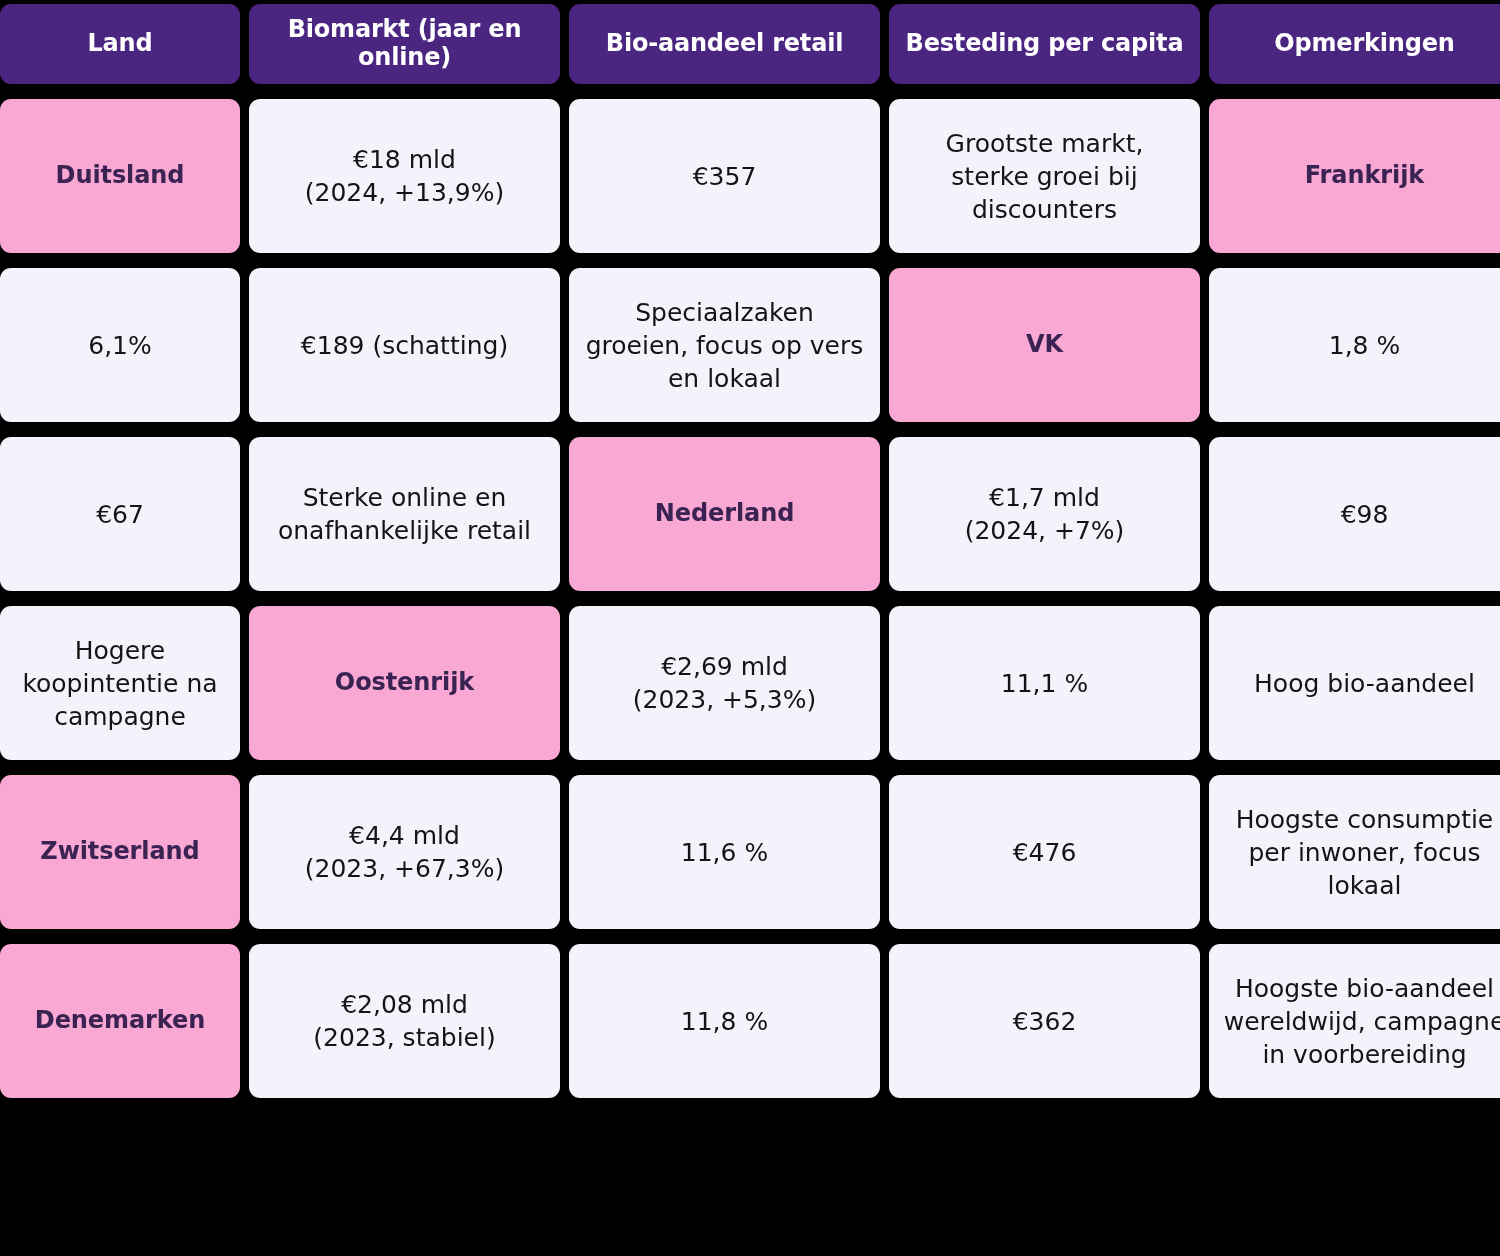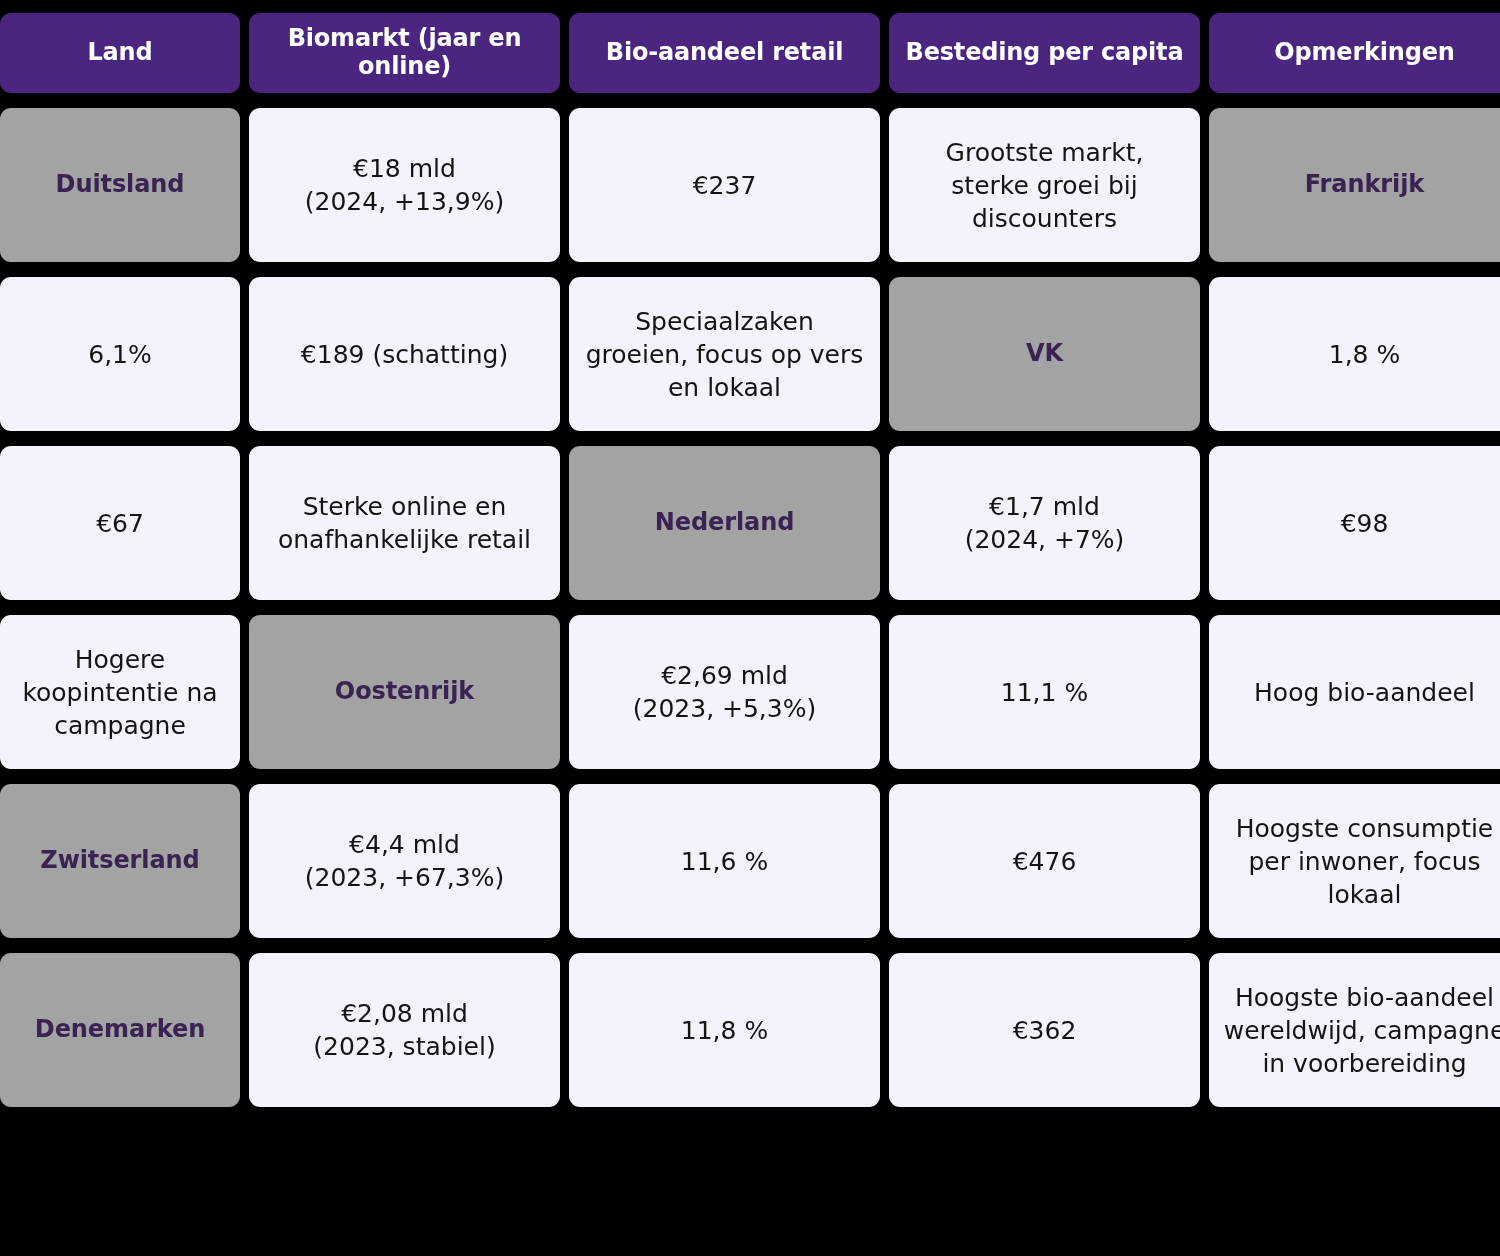--- a/index.html
+++ b/index.html
@@ -12,21 +12,21 @@
     height: 1256px;
     overflow: hidden;
     font-family: "DejaVu Sans", sans-serif;
   }
 
   #table-root {
     position: relative;
     width: 1500px;
     height: 1256px;
     box-sizing: border-box;
-    padding: 13px 7px;
+    padding: 4px 7px;
   }
 
   .grid {
     display: grid;
     grid-template-columns: 240px 311px 311px 311px 311px;
     column-gap: 9px;
     row-gap: 15px;
     width: 1493px;
     margin-left: -7px;
   }
@@ -64,21 +64,21 @@
     box-sizing: border-box;
   }
   .cell .ctext {
     color: #141414;
     font-size: 25px;
     line-height: 1.32;
     font-weight: 400;
   }
 
   .cell.country {
-    background: #a3a3a3;
+    background: #f9a8d4;
   }
   .cell.country .ctext {
     color: #3A2352;
     font-size: 24px;
     font-weight: bold;
     letter-spacing: -0.1px;
   }
 
   
 </style>
@@ -104,21 +104,21 @@
       <span class="htext">Opmerkingen</span>
     </div>
 
     <div class="cell country">
       <span class="ctext">Duitsland</span>
     </div>
     <div class="cell">
       <span class="ctext"><span>€18 mld</span><br><span>(2024, +13,9%)</span></span>
     </div>
     <div class="cell">
-      <span class="ctext">€237</span>
+      <span class="ctext">€357</span>
     </div>
     <div class="cell">
       <span class="ctext">Grootste markt, sterke groei bij discounters</span>
     </div>
 
     <div class="cell country">
       <span class="ctext">Frankrijk</span>
     </div>
     <div class="cell">
       <span class="ctext">6,1%</span>

